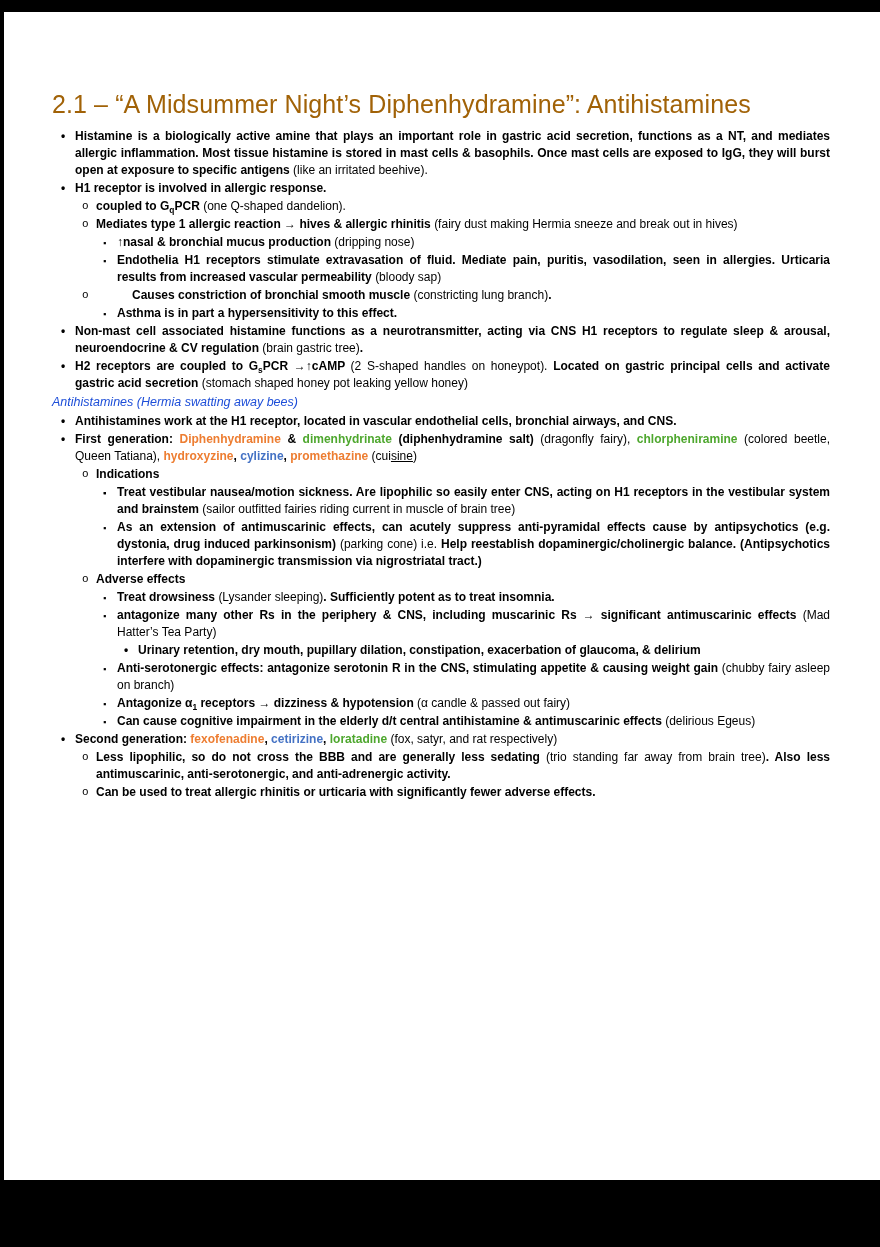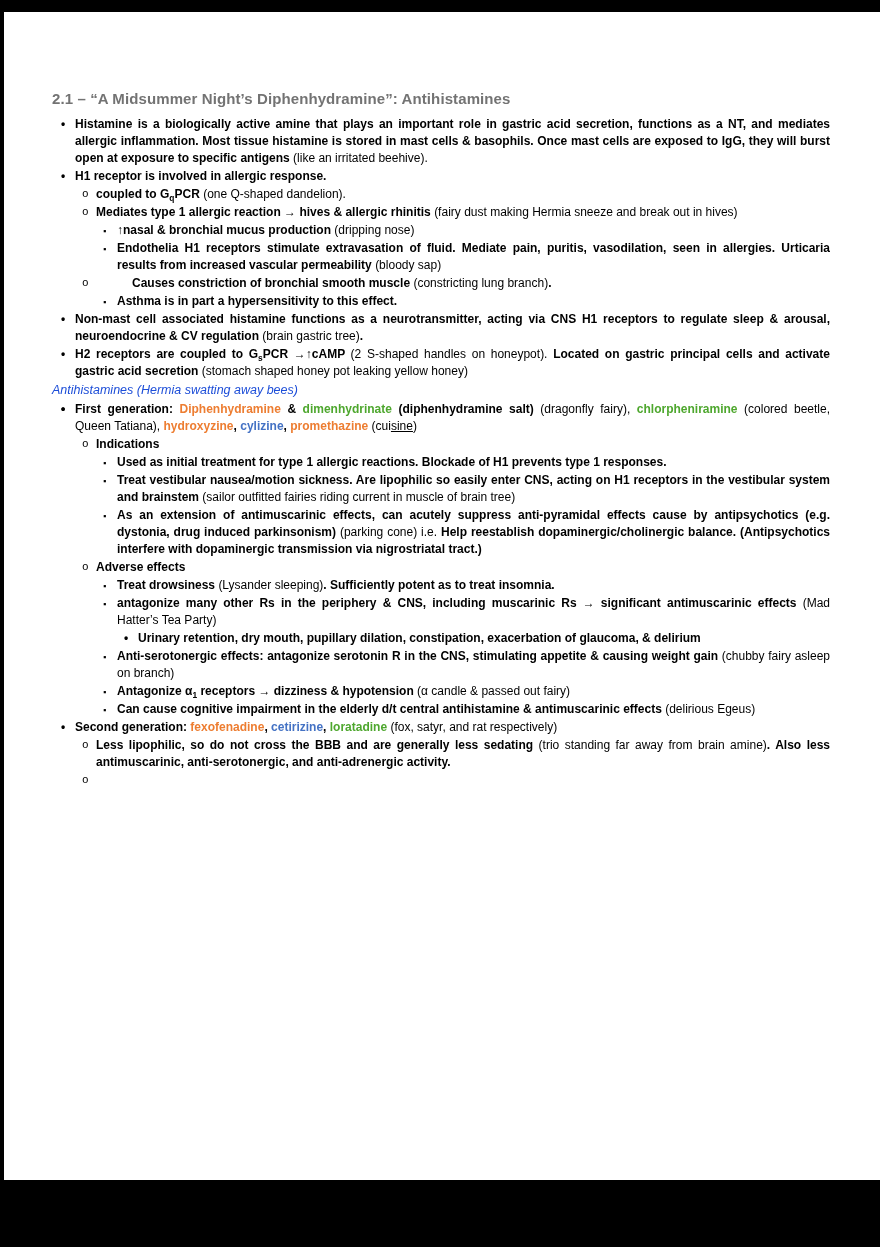--- a/index.html
+++ b/index.html
@@ -16,23 +16,23 @@
   .edge-left   { position: absolute; top: 0; left: 0; width: 4px; height: 1247px; background: #000; }
   .edge-bottom { position: absolute; bottom: 0; left: 0; width: 880px; height: 67px; background: #000; }
 
   .document {
     position: absolute;
     top: 90px;
     left: 52px;
     width: 778px;
   }
   .doc-title {
-    font-size: 15px;
-    font-weight: 700;
-    color: #737373;
+    font-size: 25px;
+    font-weight: 400;
+    color: #a16207;
     margin: 0 0 9px 0;
     letter-spacing: 0.1px;
   }
   .li {
     position: relative;
     font-size: 12px;
     line-height: 17px;
     text-align: justify;
     margin: 0 0 1px 0;
   }
@@ -70,31 +70,31 @@
         <div class="li level-0"><span class="marker">•</span><span style="font-weight: 700;">H1 receptor is involved in allergic response.</span></div>
         <div class="li level-1"><span class="marker">o</span><span style="font-weight: 700;">coupled to G</span><sub style="font-weight: 700;">q</sub><span style="font-weight: 700;">PCR </span><span>(one Q-shaped dandelion).</span></div>
         <div class="li level-1"><span class="marker">o</span><span style="font-weight: 700;">Mediates type 1 allergic reaction → hives &amp; allergic rhinitis </span><span>(fairy dust making Hermia sneeze and break out in hives)</span></div>
         <div class="li level-2"><span class="marker">▪</span><span style="font-weight: 700;">↑nasal &amp; bronchial mucus production </span><span>(dripping nose)</span></div>
         <div class="li level-2"><span class="marker">▪</span><span style="font-weight: 700;">Endothelia H1 receptors stimulate extravasation of fluid. Mediate pain, puritis, vasodilation, seen in allergies. Urticaria results from increased vascular permeability </span><span>(bloody sap)</span></div>
         <div class="li level-1"><span class="marker">o</span><span style="font-weight: 700; margin-left: 36px;">Causes constriction of bronchial smooth muscle </span><span>(constricting lung branch)</span><span style="font-weight: 700;">.</span></div>
         <div class="li level-2"><span class="marker">▪</span><span style="font-weight: 700;">Asthma is in part a hypersensitivity to this effect.</span></div>
         <div class="li level-0"><span class="marker">•</span><span style="font-weight: 700;">Non-mast cell associated histamine functions as a neurotransmitter, acting via CNS H1 receptors to regulate sleep &amp; arousal, neuroendocrine &amp; CV regulation </span><span>(brain gastric tree)</span><span style="font-weight: 700;">.</span></div>
         <div class="li level-0"><span class="marker">•</span><span style="font-weight: 700;">H2 receptors are coupled to G</span><sub style="font-weight: 700;">s</sub><span style="font-weight: 700;">PCR →↑cAMP </span><span>(2 S-shaped handles on honeypot). </span><span style="font-weight: 700;">Located on gastric principal cells and activate gastric acid secretion </span><span>(stomach shaped honey pot leaking yellow honey)</span></div>
         <div class="subtitle"><span style="font-style: italic; color: #1d4ed8;">Antihistamines (Hermia swatting away bees)</span></div>
-        <div class="li level-0"><span class="marker">•</span></div>
+        <div class="li level-0"><span class="marker">•</span><span style="font-weight: 700;">Antihistamines work at the H1 receptor, located in vascular endothelial cells, bronchial airways, and CNS.</span></div>
         <div class="li level-0"><span class="marker">•</span><span style="font-weight: 700;">First generation: </span><span style="font-weight: 700; color: rgb(237, 125, 49);">Diphenhydramine</span><span style="font-weight: 700;"> &amp; </span><span style="font-weight: 700; color: rgb(78, 167, 46);">dimenhydrinate</span><span style="font-weight: 700;"> (diphenhydramine salt) </span><span>(dragonfly fairy), </span><span style="font-weight: 700; color: rgb(78, 167, 46);">chlorpheniramine</span><span> (colored beetle, Queen Tatiana), </span><span style="font-weight: 700; color: rgb(237, 125, 49);">hydroxyzine</span><span style="font-weight: 700;">, </span><span style="font-weight: 700; color: rgb(68, 114, 196);">cylizine</span><span style="font-weight: 700;">, </span><span style="font-weight: 700; color: rgb(237, 125, 49);">promethazine</span><span> (cui</span><span style="text-decoration: underline;">sine</span><span>)</span></div>
         <div class="li level-1"><span class="marker">o</span><span style="font-weight: 700;">Indications</span></div>
-        <div class="li level-2"><span class="marker">▪</span><span style="font-weight: 700;">Used as initial treatment for type 1 allergic reactions. Blockade of H1 prevents type 1 responses.</span></div>
+        <div class="li level-2"><span class="marker">▪</span></div>
         <div class="li level-2"><span class="marker">▪</span><span style="font-weight: 700;">Treat vestibular nausea/motion sickness. Are lipophilic so easily enter CNS, acting on H1 receptors in the vestibular system and brainstem </span><span>(sailor outfitted fairies riding current in muscle of brain tree)</span></div>
         <div class="li level-2"><span class="marker">▪</span><span style="font-weight: 700;">As an extension of antimuscarinic effects, can acutely suppress anti-pyramidal effects cause by antipsychotics (e.g. dystonia, drug induced parkinsonism) </span><span>(parking cone) i.e. </span><span style="font-weight: 700;">Help reestablish dopaminergic/cholinergic balance. (Antipsychotics interfere with dopaminergic transmission via nigrostriatal tract.)</span></div>
         <div class="li level-1"><span class="marker">o</span><span style="font-weight: 700;">Adverse effects</span></div>
         <div class="li level-2"><span class="marker">▪</span><span style="font-weight: 700;">Treat drowsiness </span><span>(Lysander sleeping)</span><span style="font-weight: 700;">. Sufficiently potent as to treat insomnia.</span></div>
         <div class="li level-2"><span class="marker">▪</span><span style="font-weight: 700;">antagonize many other Rs in the periphery &amp; CNS, including muscarinic Rs → significant antimuscarinic effects </span><span>(Mad Hatter’s Tea Party)</span></div>
         <div class="li level-3"><span class="marker">•</span><span style="font-weight: 700;">Urinary retention, dry mouth, pupillary dilation, constipation, exacerbation of glaucoma, &amp; delirium</span></div>
         <div class="li level-2"><span class="marker">▪</span><span style="font-weight: 700;">Anti-serotonergic effects: antagonize serotonin R in the CNS, stimulating appetite &amp; causing weight gain </span><span>(chubby fairy asleep on branch)</span></div>
         <div class="li level-2"><span class="marker">▪</span><span style="font-weight: 700;">Antagonize α</span><sub style="font-weight: 700;">1</sub><span style="font-weight: 700;"> receptors → dizziness &amp; hypotension </span><span>(α candle &amp; passed out fairy)</span></div>
         <div class="li level-2"><span class="marker">▪</span><span style="font-weight: 700;">Can cause cognitive impairment in the elderly d/t central antihistamine &amp; antimuscarinic effects </span><span>(delirious Egeus)</span></div>
         <div class="li level-0"><span class="marker">•</span><span style="font-weight: 700;">Second generation: </span><span style="font-weight: 700; color: rgb(237, 125, 49);">fexofenadine</span><span style="font-weight: 700;">, </span><span style="font-weight: 700; color: rgb(68, 114, 196);">cetirizine</span><span style="font-weight: 700;">, </span><span style="font-weight: 700; color: rgb(78, 167, 46);">loratadine</span><span> (fox, satyr, and rat respectively)</span></div>
-        <div class="li level-1"><span class="marker">o</span><span style="font-weight: 700;">Less lipophilic, so do not cross the BBB and are generally less sedating </span><span>(trio standing far away from brain amine)</span><span style="font-weight: 700;">. Also less antimuscarinic, anti-serotonergic, and anti-adrenergic activity.</span></div>
-        <div class="li level-1"><span class="marker">o</span></div>
+        <div class="li level-1"><span class="marker">o</span><span style="font-weight: 700;">Less lipophilic, so do not cross the BBB and are generally less sedating </span><span>(trio standing far away from brain tree)</span><span style="font-weight: 700;">. Also less antimuscarinic, anti-serotonergic, and anti-adrenergic activity.</span></div>
+        <div class="li level-1"><span class="marker">o</span><span style="font-weight: 700;">Can be used to treat allergic rhinitis or urticaria with significantly fewer adverse effects.</span></div>
       </div>
   </div>
 </div>
 
 </body></html>

